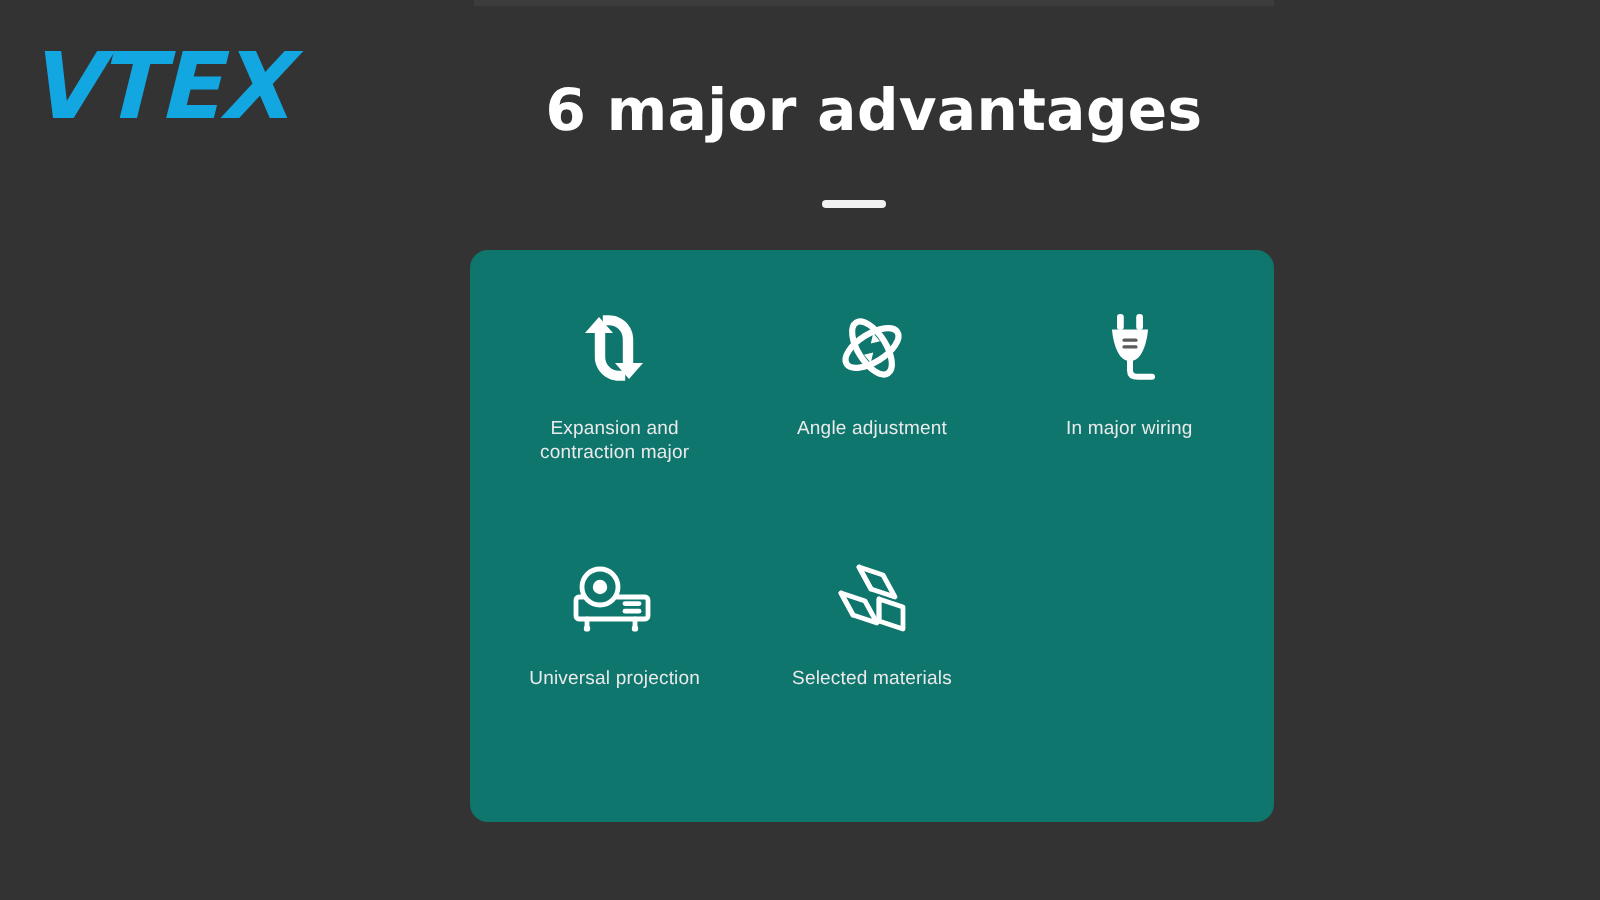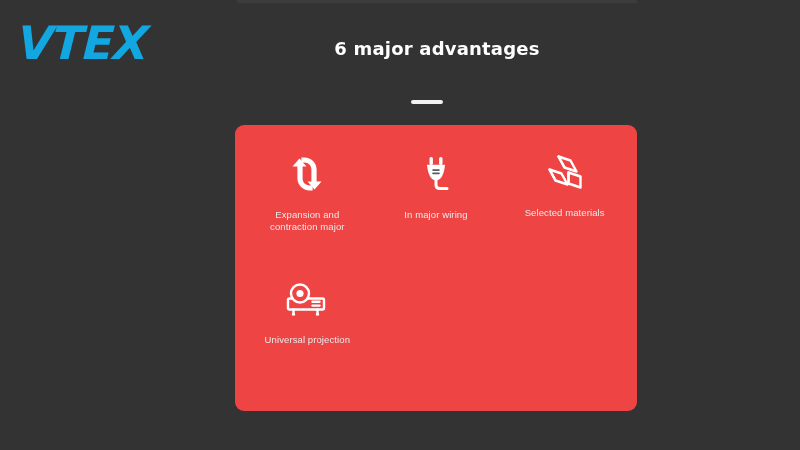--- a/index.html
+++ b/index.html
@@ -33,38 +33,38 @@
     font-family:"DejaVu Sans", sans-serif;
     line-height:1;
     transform:skewX(-3deg);
   }
   
   #heading {
     position:absolute;
     left:237px; top:38px; width:400px;
     text-align:center;
     color:#ffffff;
-    font-size:18px;
+    font-size:29px;
     font-weight:bold;
     letter-spacing:0.2px;
     font-family:"DejaVu Sans", sans-serif;
   }
   #divider {
     position:absolute;
     left:411px; top:100px;
     width:32px; height:4px;
     border-radius:2px;
     background:#f2f2f2;
   }
   
   #panel {
     position:absolute;
     left:235px; top:125px;
     width:402px; height:286px;
-    background:#ef4444;
+    background:#0f766e;
     border-radius:9px;
   }
   #grid {
     position:absolute; inset:0;
     display:grid;
     grid-template-columns:repeat(3, 1fr);
     grid-template-rows:repeat(2, 1fr);
     padding:18px 8px 14px 8px;
   }
   .cell {
@@ -113,20 +113,31 @@
             <path d="M14.5 6.5 L21.5 14.5 L17.6 14.5 L17.6 26.5 C17.6 30.4 20.6 33.4 24.6 33.4 L27.6 33.4 L27.6 38.4 L24.6 38.4 C17.8 38.4 12.4 32.9 12.4 26.5 L12.4 14.5 L7.5 14.5 Z"></path>
             <path d="M29.5 37.5 L22.5 29.5 L26.4 29.5 L26.4 17.5 C26.4 13.6 23.4 10.6 19.4 10.6 L16.4 10.6 L16.4 5.6 L19.4 5.6 C26.2 5.6 31.6 11.1 31.6 17.5 L31.6 29.5 L36.5 29.5 Z"></path>
           </svg>
         </div>
         <div class="cell-label">
           <div>Expansion and</div>
           <div>contraction major</div>
         </div>
       </div>
 
+      <div class="cell">
+        <div class="icon-wrap">
+          <svg width="44" height="44" viewBox="0 0 44 44" fill="none" stroke="#ffffff" stroke-width="3.1" stroke-linecap="round" stroke-linejoin="round">
+            <ellipse cx="22" cy="22" rx="7" ry="15" transform="rotate(-32 22 22)"></ellipse>
+            <ellipse cx="22" cy="22" rx="15" ry="7" transform="rotate(-32 22 22)"></ellipse>
+            <path d="M22.6 14.6 L26.0 18.6 L21.4 19.8 Z" fill="#ffffff" stroke="none"></path>
+            <path d="M21.4 29.4 L18.0 25.4 L22.6 24.2 Z" fill="#ffffff" stroke="none"></path>
+          </svg>
+        </div>
+        <div class="cell-label">Angle adjustment</div>
+      </div>
 
       <div class="cell">
         <div class="icon-wrap">
           <svg width="44" height="44" viewBox="0 0 44 44">
             <g fill="#ffffff">
               <rect x="15.5" y="5" width="3.4" height="8" rx="1.6"></rect>
               <rect x="25.1" y="5" width="3.4" height="8" rx="1.6"></rect>
               <path d="M13 12.8 L31 12.8 C31 12.8 30 28.6 22 28.6 C14 28.6 13 12.8 13 12.8 Z"></path>
             </g>
             <g fill="#5b5b5b">
@@ -134,45 +145,45 @@
               <rect x="18.2" y="20.6" width="7.6" height="1.7" rx="0.8"></rect>
             </g>
             <path d="M22 28.6 L22 33.2 C22 35.6 23.8 36.4 26 36.4 L33 36.4" fill="none" stroke="#ffffff" stroke-width="3" stroke-linecap="round"></path>
           </svg>
         </div>
         <div class="cell-label">In major wiring</div>
       </div>
 
       <div class="cell row2">
         <div class="icon-wrap">
-          <svg width="46" height="42" viewBox="0 0 46 42" fill="none" stroke="#ffffff" stroke-width="2.4" stroke-linejoin="round" stroke-linecap="round">
-            <path d="M16.5 4.5 L28.5 8.5 L34.5 19.5 L22.5 15.5 Z"></path>
-            <path d="M16.5 4.5 L22.5 15.5 L22.5 15.5"></path>
-            <path d="M7.5 17.5 L19.5 21.5 L25.5 32.5 L13.5 28.5 Z"></path>
-            <path d="M7.5 17.5 L13.5 28.5"></path>
-            <path d="M26.5 20.5 L38.5 24.5 L38.5 35.5 L26.5 31.5 Z"></path>
-            <path d="M26.5 20.5 L26.5 31.5"></path>
-          </svg>
-        </div>
-        <div class="cell-label">Selected materials</div>
-      </div>
-
-      <div class="cell row2">
-        <div class="icon-wrap">
           <svg width="48" height="40" viewBox="0 0 48 40" fill="none" stroke="#ffffff" stroke-width="2.4" stroke-linecap="round" stroke-linejoin="round">
             <circle cx="17" cy="13.5" r="9"></circle>
             <circle cx="17" cy="13.5" r="3.6" fill="#ffffff" stroke="none"></circle>
             <path d="M8.6 18.5 L6.5 18.5 C5.6 18.5 5 19.1 5 20 L5 28 C5 28.9 5.6 29.5 6.5 29.5 L39.5 29.5 C40.4 29.5 41 28.9 41 28 L41 20 C41 19.1 40.4 18.5 39.5 18.5 L25.4 18.5"></path>
             <path d="M29.5 21.8 L36.5 21.8"></path>
             <path d="M29.5 25.6 L36.5 25.6"></path>
             <path d="M10.5 29.5 L10.5 33"></path>
             <path d="M34.5 29.5 L34.5 33"></path>
             <circle cx="10.5" cy="34.2" r="1.6" fill="#ffffff" stroke="none"></circle>
             <circle cx="34.5" cy="34.2" r="1.6" fill="#ffffff" stroke="none"></circle>
           </svg>
         </div>
         <div class="cell-label">Universal projection</div>
       </div>
 
+      <div class="cell row2">
+        <div class="icon-wrap">
+          <svg width="46" height="42" viewBox="0 0 46 42" fill="none" stroke="#ffffff" stroke-width="2.4" stroke-linejoin="round" stroke-linecap="round">
+            <path d="M16.5 4.5 L28.5 8.5 L34.5 19.5 L22.5 15.5 Z"></path>
+            <path d="M16.5 4.5 L22.5 15.5 L22.5 15.5"></path>
+            <path d="M7.5 17.5 L19.5 21.5 L25.5 32.5 L13.5 28.5 Z"></path>
+            <path d="M7.5 17.5 L13.5 28.5"></path>
+            <path d="M26.5 20.5 L38.5 24.5 L38.5 35.5 L26.5 31.5 Z"></path>
+            <path d="M26.5 20.5 L26.5 31.5"></path>
+          </svg>
+        </div>
+        <div class="cell-label">Selected materials</div>
+      </div>
+
 
     </div>
   </div>
 </div>
 
 </body></html>

